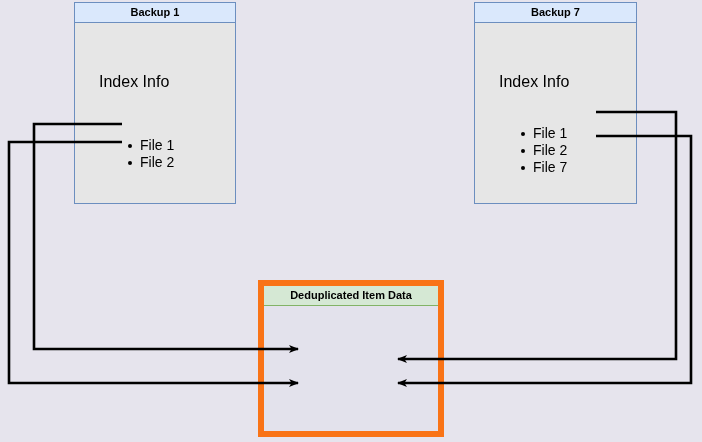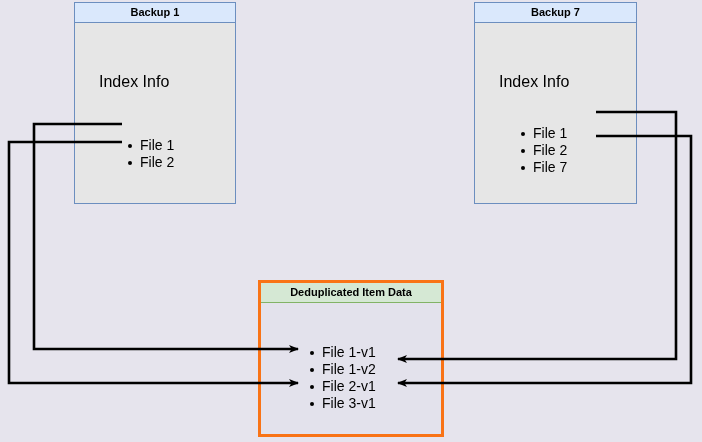--- a/index.html
+++ b/index.html
@@ -31,21 +31,21 @@
     z-index: 5;
   }
   .node {
     position: absolute;
     box-sizing: border-box;
     border: 1px solid #6c8ebf;
     background: #e6e6e6;
     z-index: 2;
   }
   .node.green {
-    border: 3px solid #f97316;
+    border: 6px solid #f97316;
     background: #e3e2ec;
   }
   .node-header {
     box-sizing: border-box;
     height: 20px;
     line-height: 19px;
     text-align: center;
     font-size: 11px;
     font-weight: bold;
     color: #000000;
@@ -133,23 +133,15 @@
       <ul class="bullet-list" style="left:44px; top:102px;">
         <li>File 1</li>
         <li>File 2</li>
         <li>File 7</li>
       </ul>
     </div>
   </div>
 
   <div class="node green" style="left:258px; top:280px; width:186px; height:157px;">
     <div class="node-header">Deduplicated Item Data</div>
-    <div class="node-body">
-      <ul class="bullet-list" style="left:47px; top:41px;">
-        <li>File 1-v1</li>
-        <li>File 1-v2</li>
-        <li>File 2-v1</li>
-        <li>File 3-v1</li>
-      </ul>
-    </div>
   </div>
 
 </div>
 
 </body></html>

